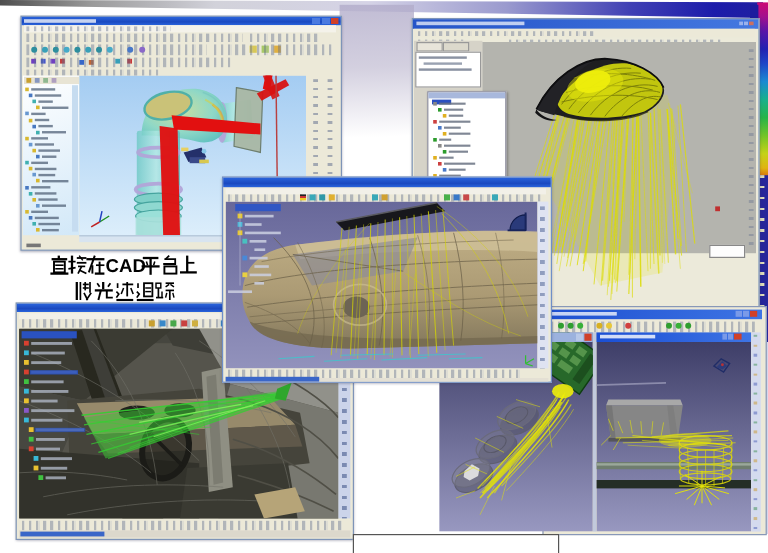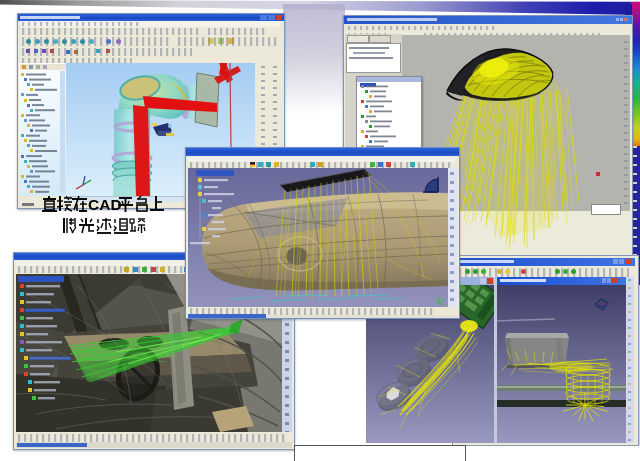--- a/index.html
+++ b/index.html
@@ -766,21 +766,21 @@
         <line x1="250" y1="135" x2="256" y2="137"></line>
       </g>
     </svg>
   </div>
   <div class="abs" id="w3rt" style="left:262px;top:20px;width:9px;height:139px;background:#dfe3f2;background-image:repeating-linear-gradient(180deg,rgba(80,100,150,.55) 0 3px,rgba(0,0,0,0) 3px 9px);background-size:4px 100%;background-repeat:no-repeat;background-position:2px 4px;"></div>
   <div class="icons" style="left:4px;top:160px;width:245px;height:7px;"></div>
   <div class="abs" style="left:2px;top:167px;width:269px;height:3px;background:#e4e0d4;"></div>
   <div class="abs" style="left:2px;top:166px;width:78px;height:4px;background:#3a66c8;"></div>
 </div>
 
-<div class="abs" id="cntext" style="left:40px;top:194px;width:180px;height:44px;">
+<div class="abs" id="cntext" style="left:40px;top:211px;width:180px;height:44px;">
   <svg width="180" height="44">
     <g stroke="#000" stroke-width="1.9" fill="none">
 
       <g transform="translate(2,2)">
         <line x1="7" y1="0" x2="7" y2="3"></line>
             <line x1="1" y1="3" x2="14" y2="3"></line>
         <rect x="3" y="5" width="9" height="9" stroke-width="1.6"></rect>
         <line x1="4" y1="8" x2="11" y2="8" stroke-width="1.3"></line>
             <line x1="4" y1="11" x2="11" y2="11" stroke-width="1.3"></line>
         <line x1="0" y1="15" x2="15" y2="15"></line>

